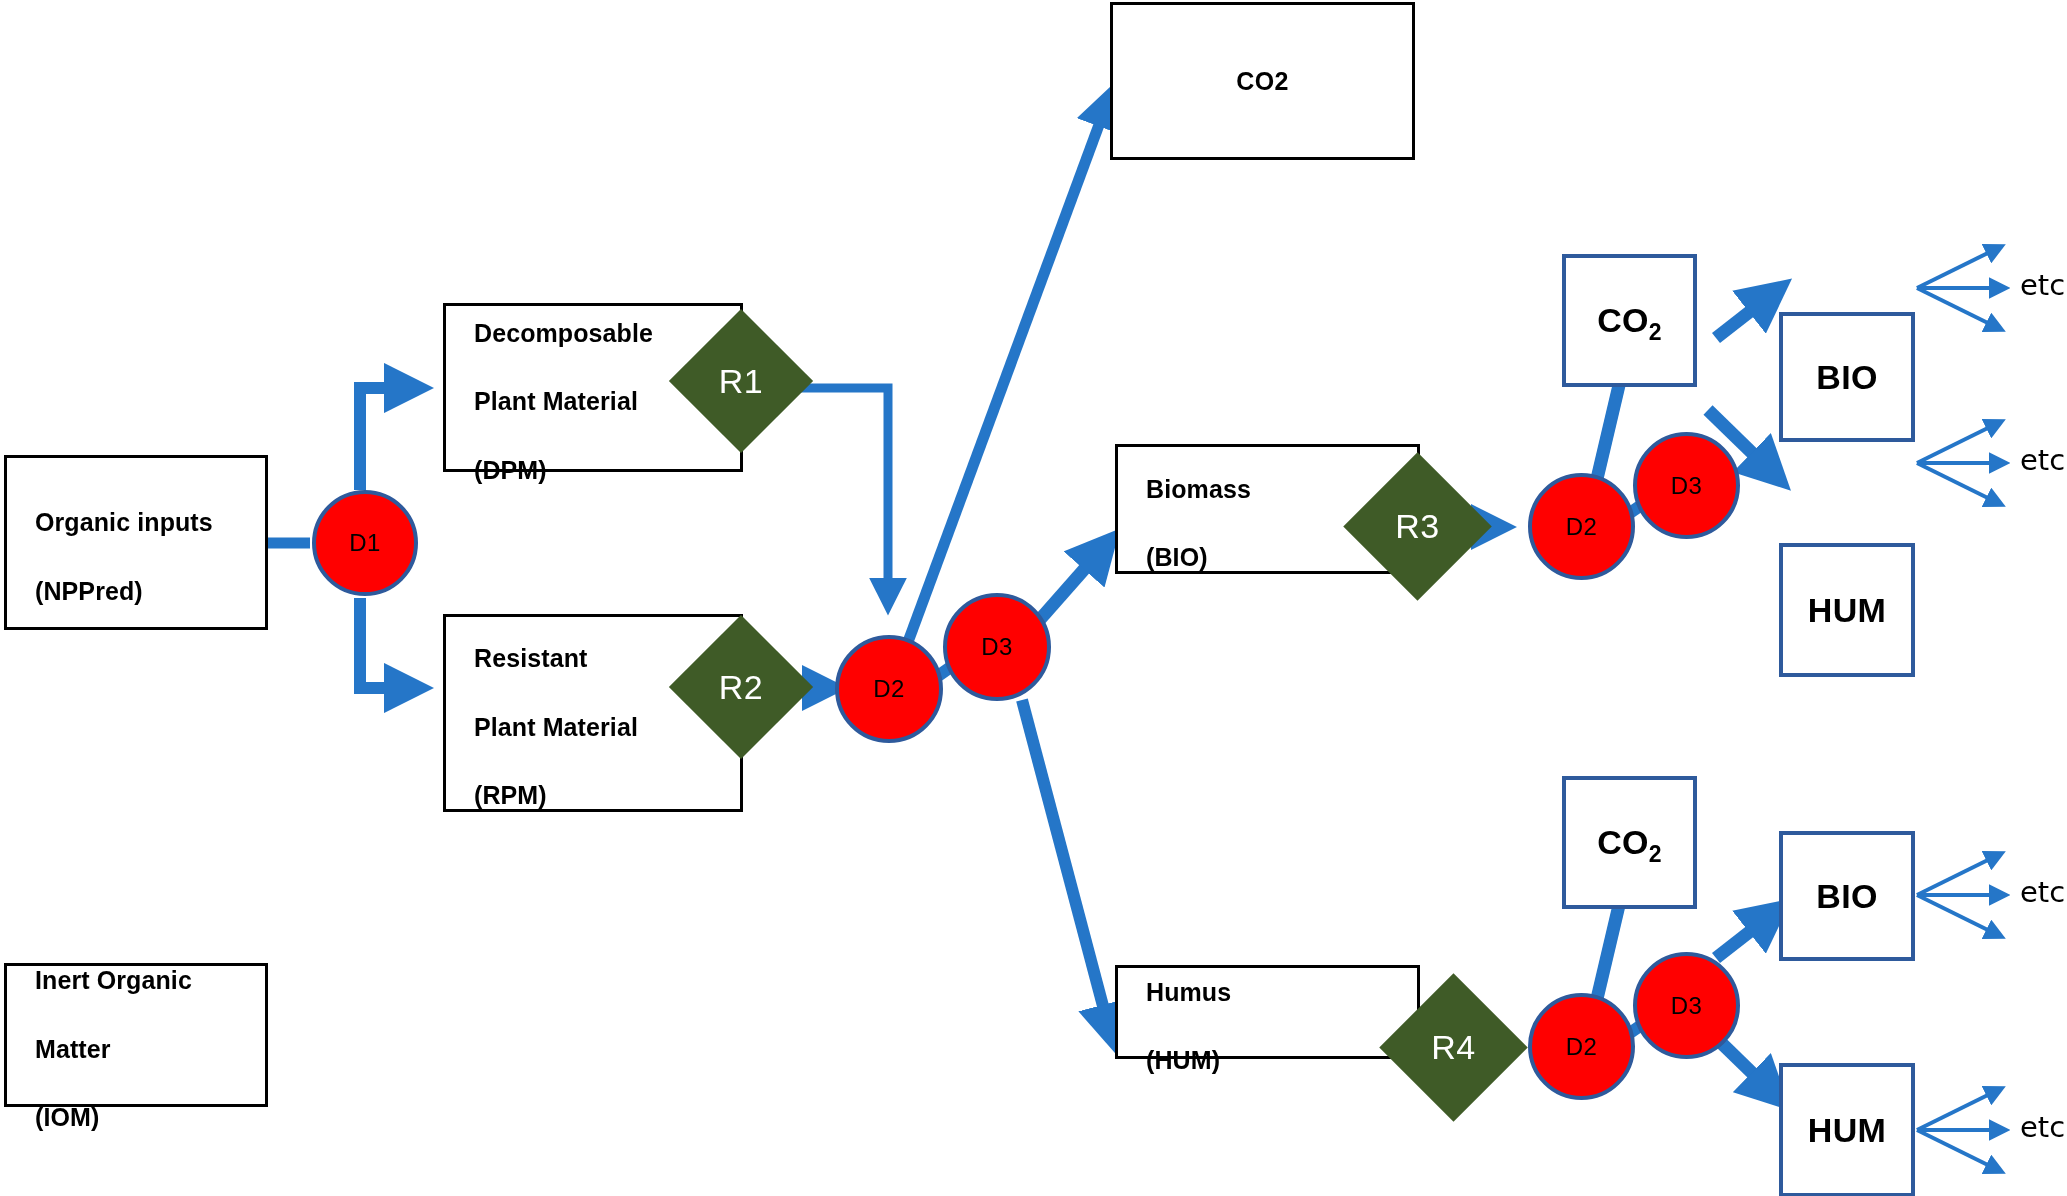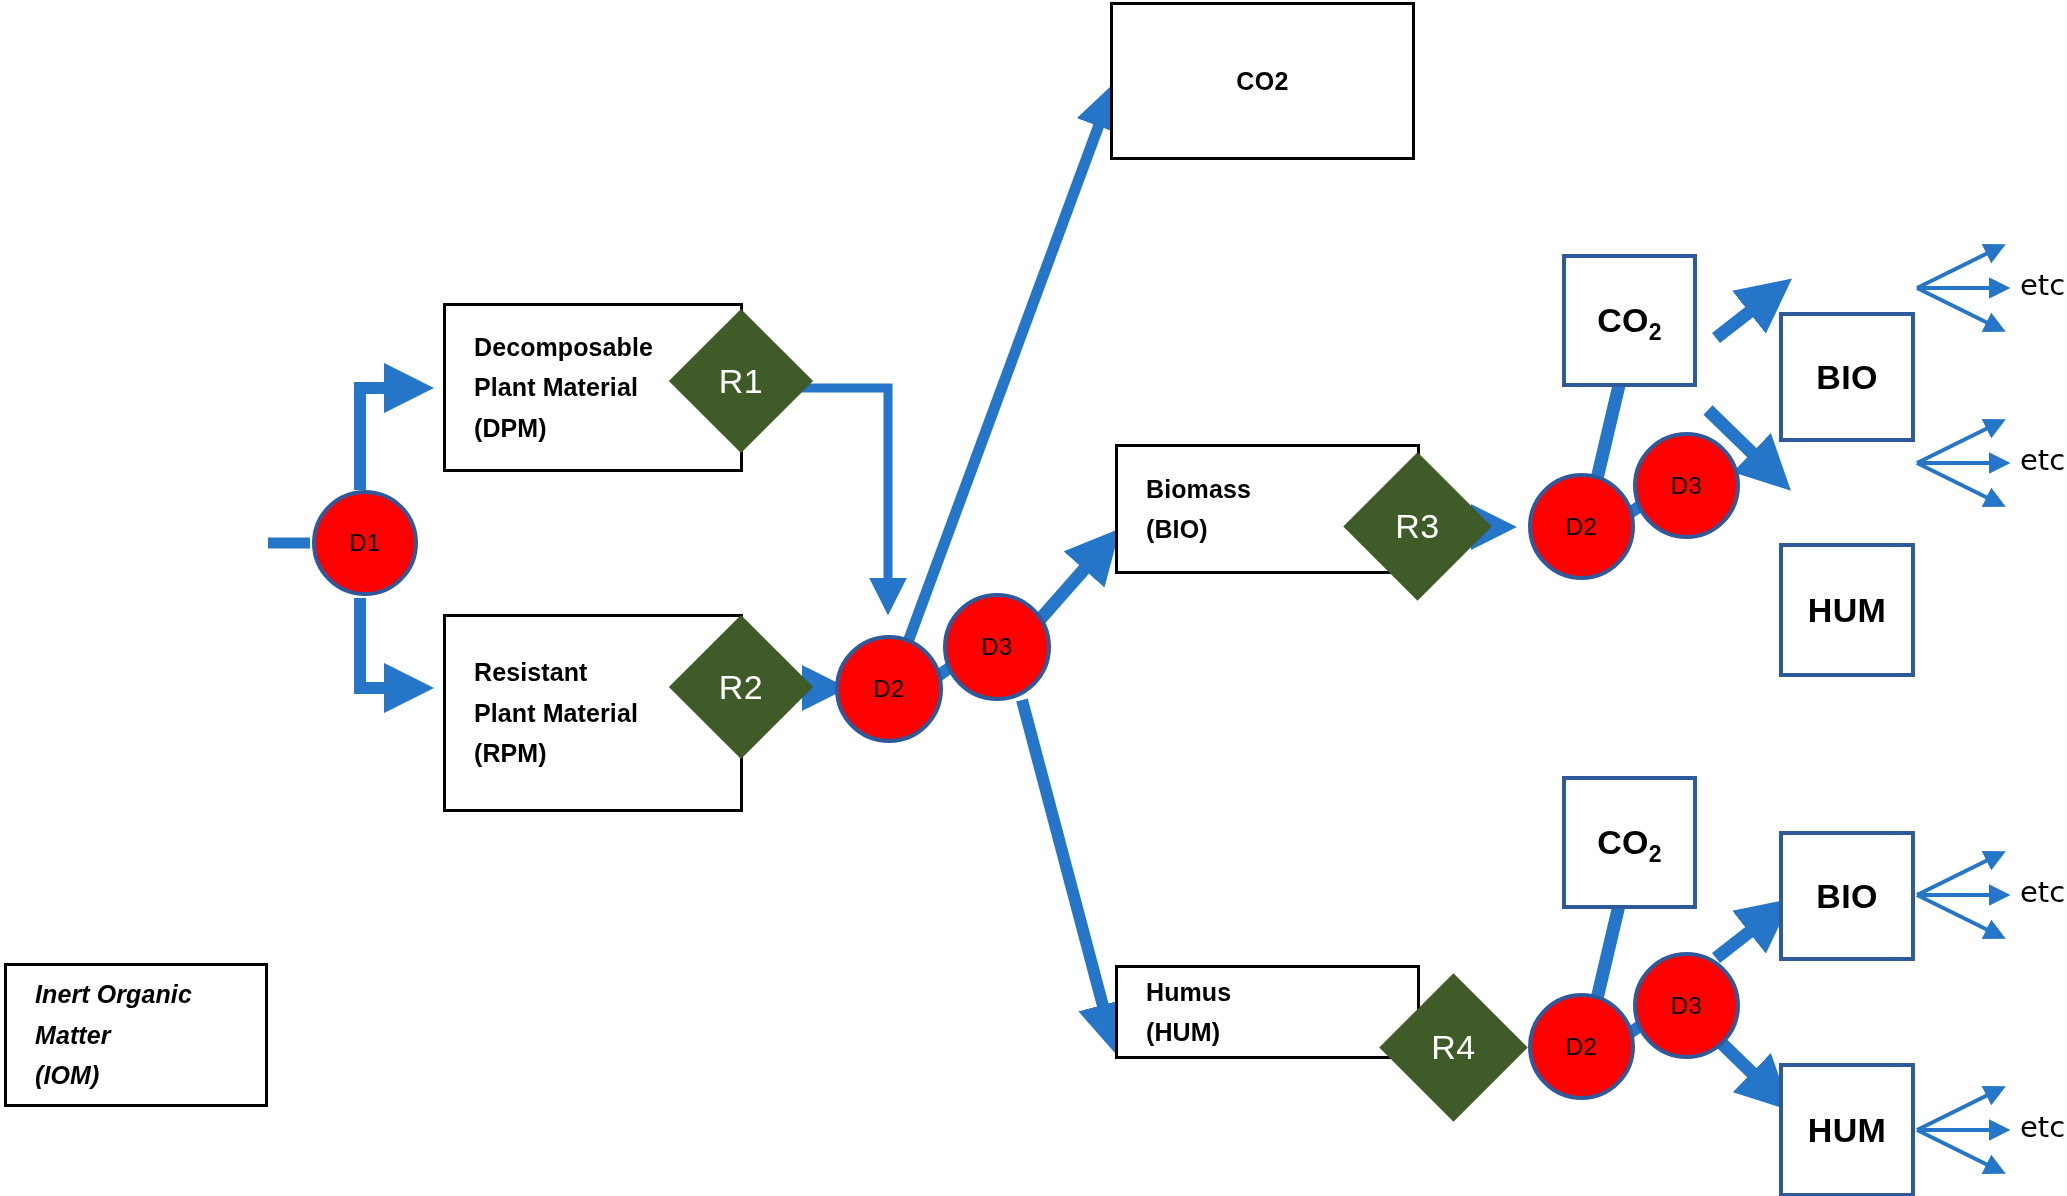--- a/index.html
+++ b/index.html
@@ -5,21 +5,21 @@
   html,body{margin:0;padding:0;background:#ffffff;}
   body{font-family:"Liberation Sans", sans-serif;}
   #stage{position:relative;width:2067px;height:1196px;background:#ffffff;overflow:hidden;}
   #wires{position:absolute;left:0;top:0;width:2067px;height:1196px;}
 
   .node{position:absolute;box-sizing:border-box;display:flex;align-items:center;justify-content:center;}
 
   
   .boxk{background:#ffffff;border:3px solid #000000;}
   .boxk .lines{padding:0 28px;width:100%;box-sizing:border-box;}
-  .boxk .ln{font-size:25px;font-weight:bold;color:#000000;line-height:1.62;letter-spacing:.1px;}
+  .boxk .ln{font-size:25px;font-weight:bold;color:#000000;line-height:1.62;letter-spacing:.1px;margin-top:28px;}
   .boxk.ctr .ln{text-align:left;}
 
   
   .boxb{background:#ffffff;border:4px solid #2E5A9C;}
   .boxb .lab{font-size:34px;font-weight:bold;color:#000000;letter-spacing:.3px;}
   .boxb .lab sub{font-size:23px;font-weight:bold;vertical-align:baseline;position:relative;top:8px;}
 
   
   .co2top{background:#ffffff;border:3px solid #000000;}
   .co2top .lab{font-size:25px;font-weight:bold;color:#000000;letter-spacing:.3px;}
@@ -101,22 +101,28 @@
       <path d="M 1917 895 L 2000 854" stroke-width="4" marker-end="url(#ahs)"></path>
       <path d="M 1917 895 L 2004 895" stroke-width="4" marker-end="url(#ahs)"></path>
       <path d="M 1917 895 L 2000 936" stroke-width="4" marker-end="url(#ahs)"></path>
 
       <path d="M 1917 1130 L 2000 1089" stroke-width="4" marker-end="url(#ahs)"></path>
       <path d="M 1917 1130 L 2004 1130" stroke-width="4" marker-end="url(#ahs)"></path>
       <path d="M 1917 1130 L 2000 1171" stroke-width="4" marker-end="url(#ahs)"></path>
     </g>
   </svg>
 
-
-  <div class="node boxk" style="left:4px;top:963px;width:264px;height:144px;font-style:italic;">
+  <div class="node boxk" style="left:4px;top:455px;width:264px;height:175px;">
+    <div class="lines">
+      <div class="ln">Organic inputs</div>
+      <div class="ln">(NPPred)</div>
+    </div>
+  </div>
+
+  <div class="node boxk" style="left:4px;top:963px;width:264px;height:144px;">
     <div class="lines">
       <div class="ln">Inert Organic</div>
       <div class="ln">Matter</div>
       <div class="ln">(IOM)</div>
     </div>
   </div>
 
   <div class="node boxk" style="left:443px;top:303px;width:300px;height:169px;">
     <div class="lines">
       <div class="ln">Decomposable</div>

